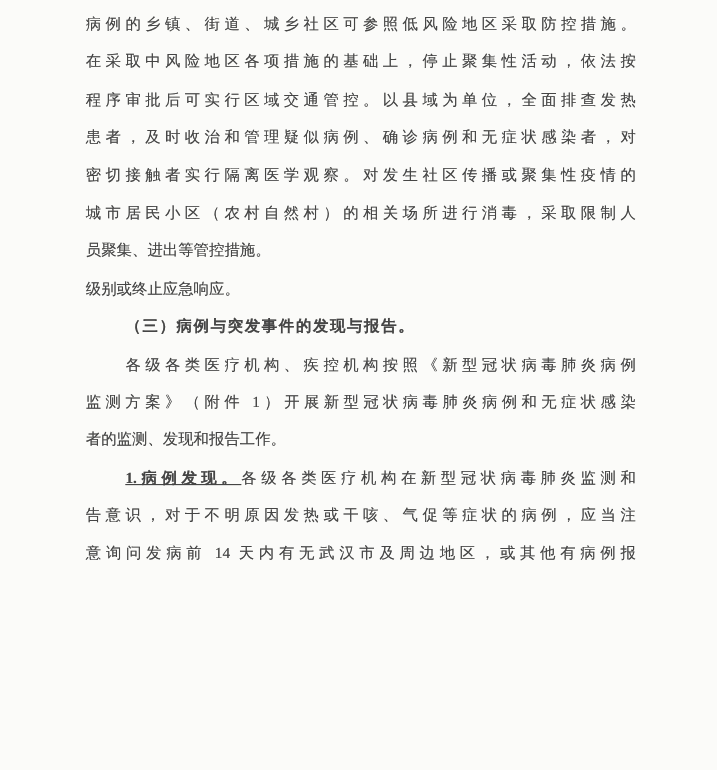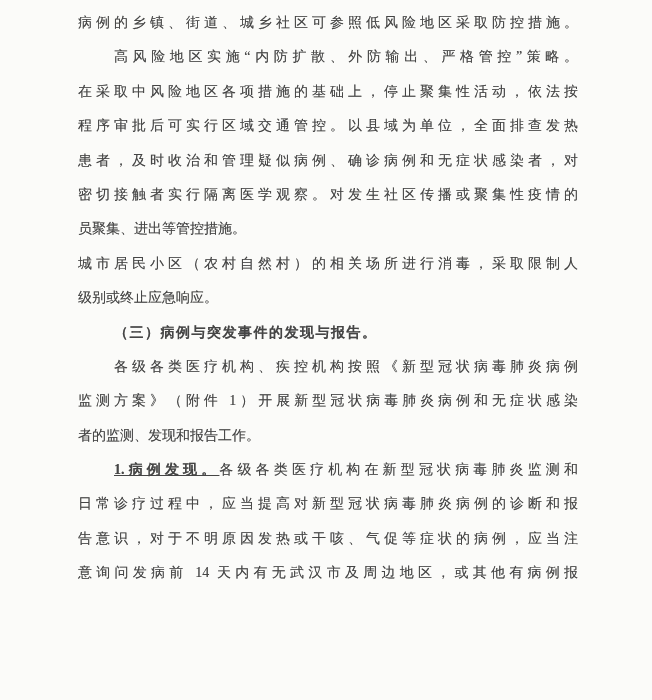--- a/index.html
+++ b/index.html
@@ -44,31 +44,29 @@
   .lead-bold {
     font-weight: bold;
     text-decoration: underline;
   }
 </style>
 </head>
 <body>
 
 <div class="page">
   <div class="line justify">病例的乡镇、街道、城乡社区可参照低风险地区采取防控措施。</div>
-  <div class="line justify indent">高风险地区实施“内防扩散、外防输出、严格管控”策略。</div>
   <div class="line justify">在采取中风险地区各项措施的基础上，停止聚集性活动，依法按</div>
   <div class="line justify">程序审批后可实行区域交通管控。以县域为单位，全面排查发热</div>
   <div class="line justify">患者，及时收治和管理疑似病例、确诊病例和无症状感染者，对</div>
   <div class="line justify">密切接触者实行隔离医学观察。对发生社区传播或聚集性疫情的</div>
+  <div class="line justify">城市居民小区（农村自然村）的相关场所进行消毒，采取限制人</div>
   <div class="line">员聚集、进出等管控措施。</div>
-  <div class="line justify">城市居民小区（农村自然村）的相关场所进行消毒，采取限制人</div>
   <div class="line">级别或终止应急响应。</div>
   <div class="line indent kai-heading">（三）病例与突发事件的发现与报告。</div>
   <div class="line justify indent">各级各类医疗机构、疾控机构按照《新型冠状病毒肺炎病例</div>
   <div class="line justify">监测方案》（附件 1）开展新型冠状病毒肺炎病例和无症状感染</div>
   <div class="line">者的监测、发现和报告工作。</div>
   <div class="line justify indent">
     <span class="lead-bold">1.病例发现。</span><span>各级各类医疗机构在新型冠状病毒肺炎监测和</span>
   </div>
-  <div class="line justify">日常诊疗过程中，应当提高对新型冠状病毒肺炎病例的诊断和报</div>
   <div class="line justify">告意识，对于不明原因发热或干咳、气促等症状的病例，应当注</div>
   <div class="line justify">意询问发病前 14 天内有无武汉市及周边地区，或其他有病例报</div>
 </div>
 
 </body></html>

